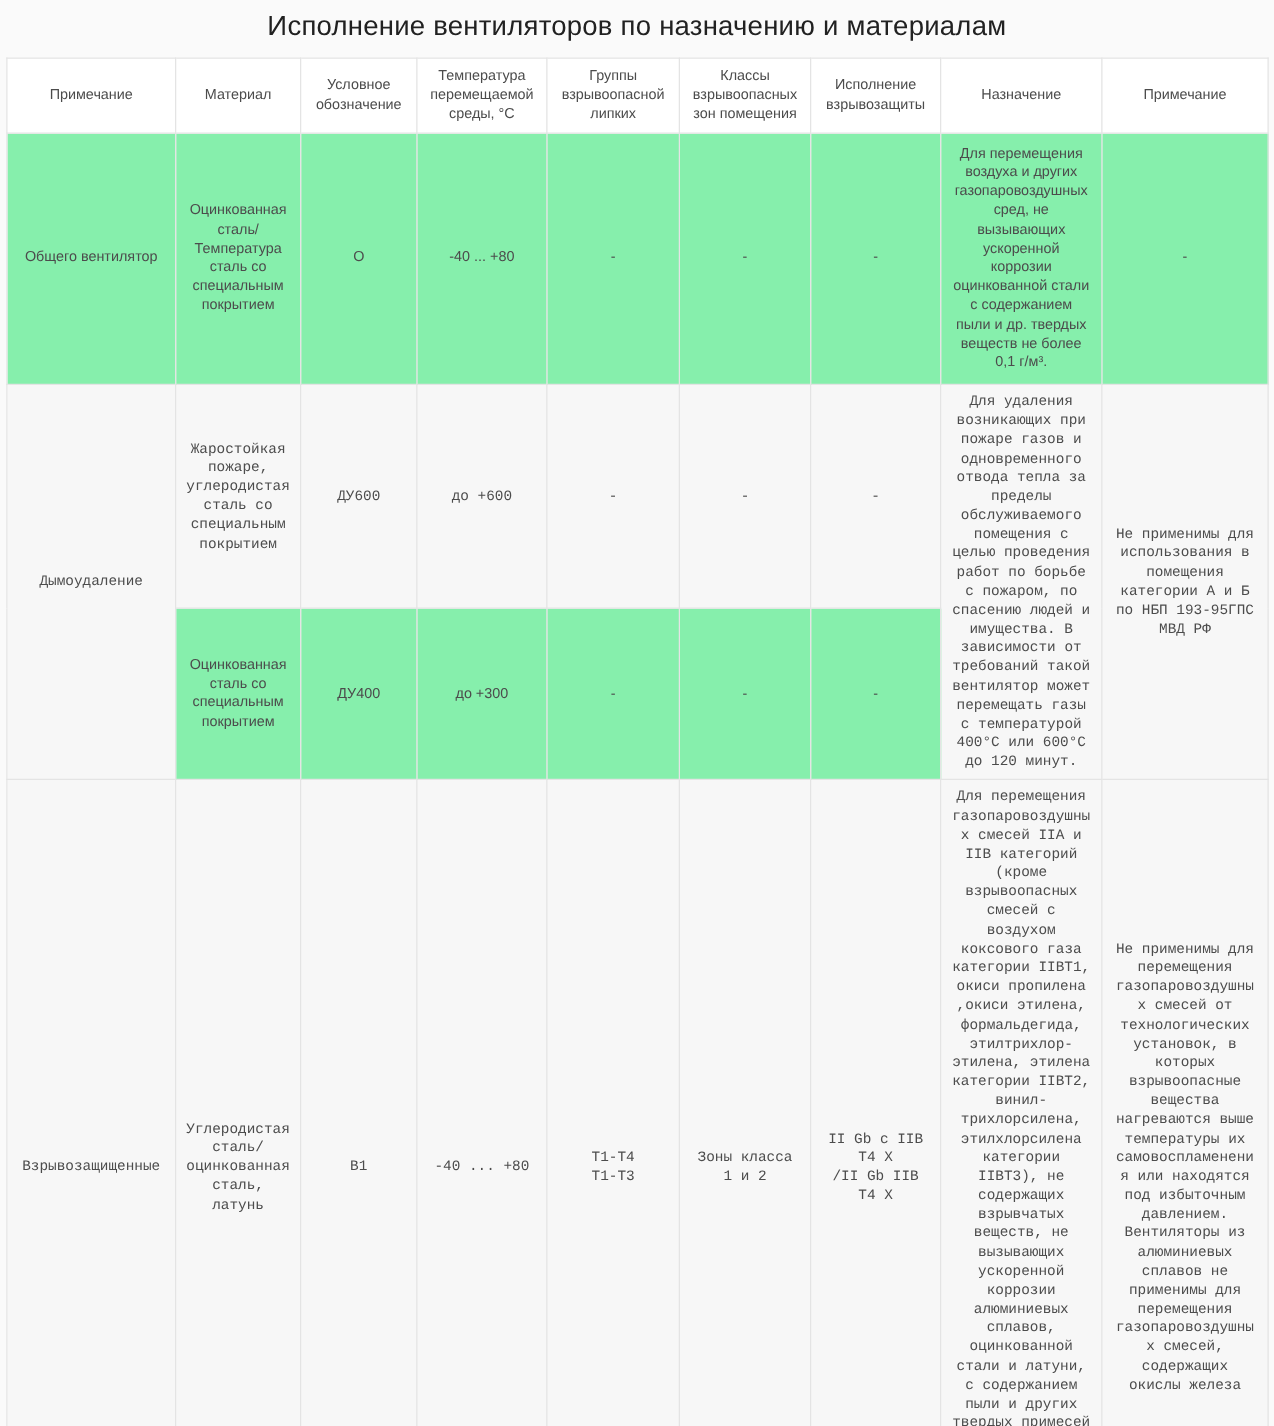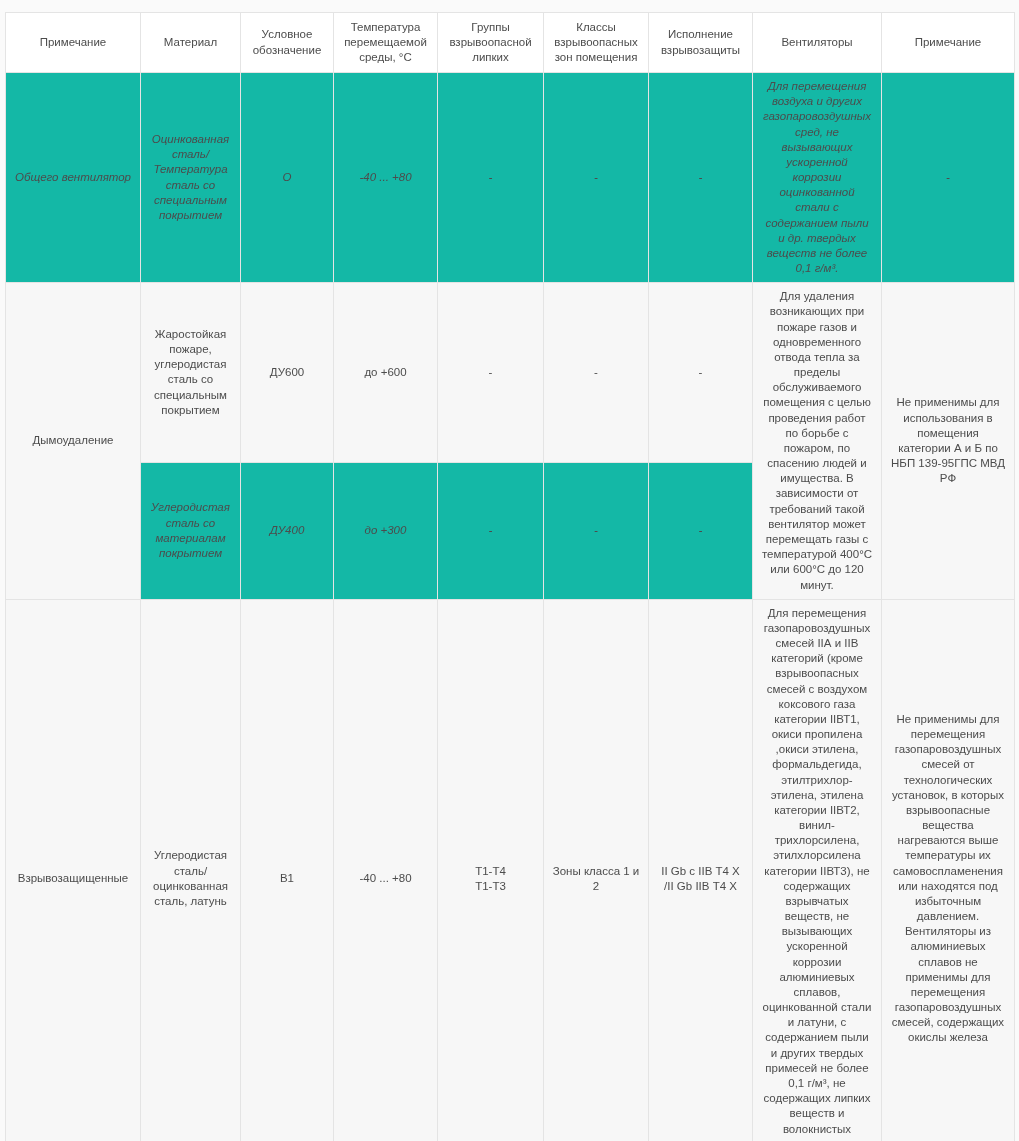--- a/index.html
+++ b/index.html
@@ -40,29 +40,30 @@
     font-weight: 400;
     word-wrap: break-word;
     overflow-wrap: break-word;
   }
   .spec-table thead tr { height: 60px; }
   .spec-table th { background: #ffffff; color: #4c4c4c; }
   tr.r-general   { height: 201px; }
   tr.r-smoke-1   { height: 173px; }
   tr.r-smoke-2   { height: 132px; }
   tr.r-explosion { height: 519px; }
-  td.bg-w { background: #14b8a6; font-style: italic; }
-  td.bg-g { background: #f7f7f7; }
+  td.bg-w { background: #86efac; }
+  td.bg-g { background: #f7f7f7; font-family: Liberation Mono, monospace; }
   .pre { white-space: pre-line; }
 </style>
 </head>
 <body>
 
 <div class="page">
 
+  <h1 class="page-title">Исполнение вентиляторов по назначению и материалам</h1>
 
   <table class="spec-table">
     <colgroup>
       <col style="width:135px">
         <col style="width:100px">
         <col style="width:93px">
       <col style="width:104px">
         <col style="width:106px">
         <col style="width:105px">
       <col style="width:104px">
@@ -71,21 +72,21 @@
     </colgroup>
     <thead>
       <tr>
         <th>Примечание</th>
         <th>Материал</th>
         <th>Условное обозначение</th>
         <th>Температура перемещаемой среды, °С</th>
         <th>Группы взрывоопасной липких</th>
         <th>Классы взрывоопасных зон помещения</th>
         <th>Исполнение взрывозащиты</th>
-        <th>Вентиляторы</th>
+        <th>Назначение</th>
         <th>Примечание</th>
       </tr>
     </thead>
     <tbody>
 
       <tr class="r-general">
         <td class="bg-w">Общего вентилятор</td>
         <td class="bg-w">Оцинкованная сталь/ Температура сталь со специальным покрытием</td>
         <td class="bg-w">О</td>
         <td class="bg-w">-40 ... +80</td>
@@ -98,25 +99,25 @@
 
       <tr class="r-smoke-1">
         <td class="bg-g" rowspan="2">Дымоудаление</td>
         <td class="bg-g">Жаростойкая пожаре, углеродистая сталь  со специальным покрытием</td>
         <td class="bg-g">ДУ600</td>
         <td class="bg-g">до +600</td>
         <td class="bg-g">-</td>
         <td class="bg-g">-</td>
         <td class="bg-g">-</td>
         <td class="bg-g" rowspan="2">Для удаления возникающих при пожаре газов и одновременного отвода тепла за пределы обслуживаемого помещения с целью проведения работ по борьбе с пожаром, по спасению людей и имущества. В зависимости от требований такой вентилятор может перемещать газы с температурой 400°С или 600°С до 120 минут.</td>
-        <td class="bg-g" rowspan="2">Не применимы для использования в помещения категории А и Б по НБП 139-95ГПС МВД РФ</td>
+        <td class="bg-g" rowspan="2">Не применимы для использования в помещения категории А и Б по НБП 193-95ГПС МВД РФ</td>
       </tr>
 
       <tr class="r-smoke-2">
-        <td class="bg-w">Углеродистая сталь со материалам покрытием</td>
+        <td class="bg-w">Оцинкованная сталь со специальным покрытием</td>
         <td class="bg-w">ДУ400</td>
         <td class="bg-w">до +300</td>
         <td class="bg-w">-</td>
         <td class="bg-w">-</td>
         <td class="bg-w">-</td>
       </tr>
 
       <tr class="r-explosion">
         <td class="bg-g">Взрывозащищенные</td>
         <td class="bg-g">Углеродистая сталь/ оцинкованная сталь, латунь</td>

